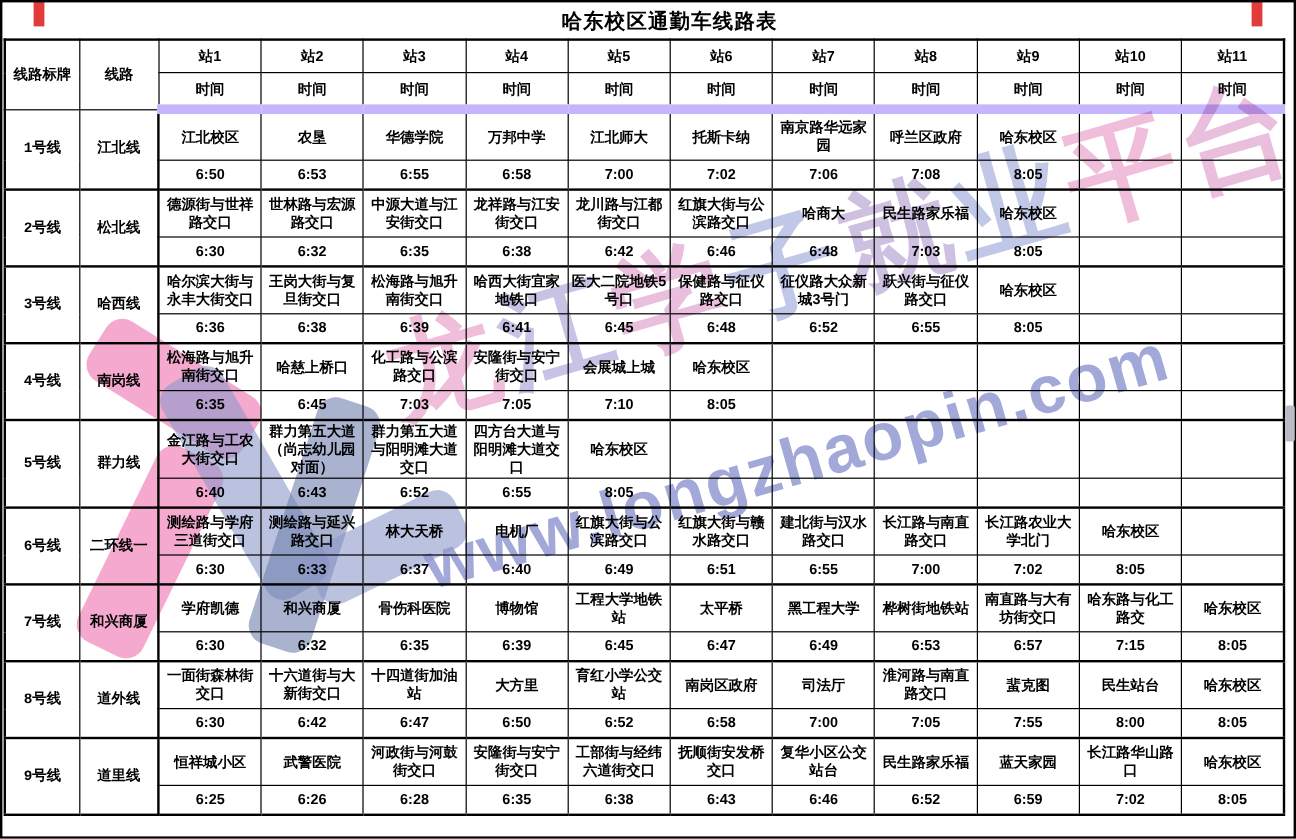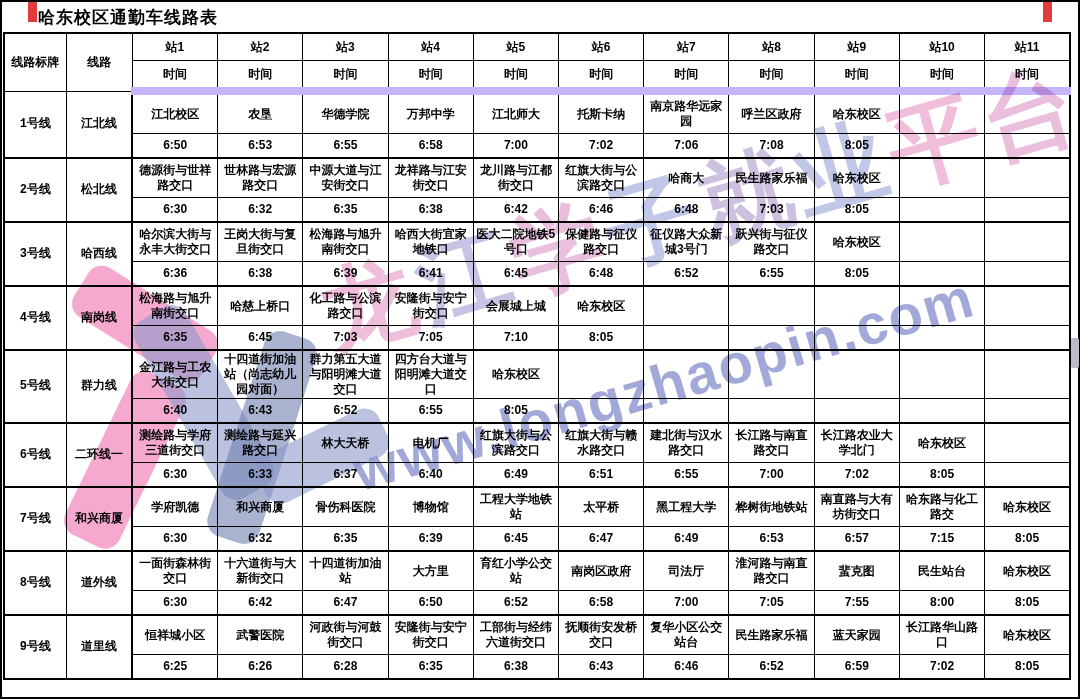--- a/index.html
+++ b/index.html
@@ -3,21 +3,21 @@
 <meta charset="utf-8">
 <style>
   html,body{margin:0;padding:0;}
   body{
     width:1080px;height:699px;position:relative;overflow:hidden;
     background:#ffffff;color:#000;
     font-family:"Liberation Sans","DejaVu Sans",sans-serif;
   }
   .sheet{position:absolute;inset:0;border:2px solid #000;box-sizing:border-box;}
   .title{
-    text-align:left;font-weight:bold;font-size:17px;
+    text-align:center;font-weight:bold;font-size:17px;
     padding:4px 0 3px 12px;letter-spacing:1px;margin-left:24px;
   }
   table.timetable{
     border-collapse:collapse;table-layout:fixed;
     width:1068px;margin-left:1px;
     border:2px solid #000;
   }
   .timetable th,.timetable td{
     border:1px solid #000;
     font-weight:bold;font-size:12px;line-height:1.25;
@@ -213,21 +213,21 @@
           <td></td>
           <td></td>
           <td></td>
           <td></td>
           <td></td>
         </tr>
         <tr class="stops-row">
           <td rowspan="2" class="sign-cell">5号线</td>
           <td rowspan="2" class="line-cell">群力线</td>
           <td>金江路与工农大街交口</td>
-          <td>十四道街加油站（尚志幼儿园对面）</td>
+          <td>群力第五大道（尚志幼儿园对面）</td>
           <td>群力第五大道与阳明滩大道交口</td>
           <td>四方台大道与阳明滩大道交口</td>
           <td>哈东校区</td>
           <td></td>
           <td></td>
           <td></td>
           <td></td>
           <td></td>
           <td></td>
         </tr>

